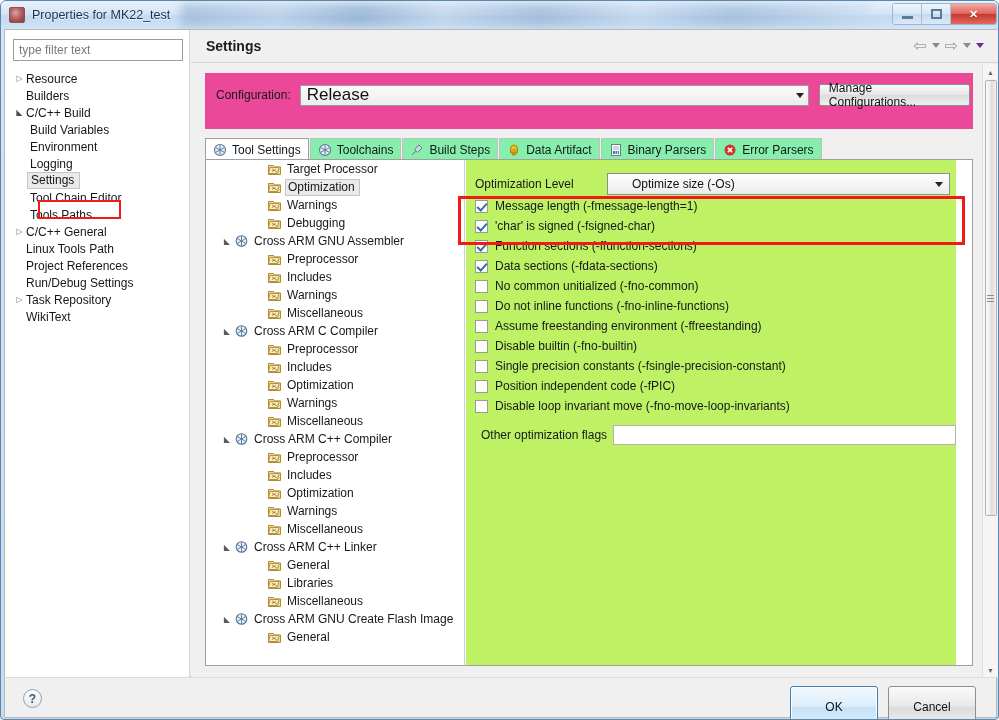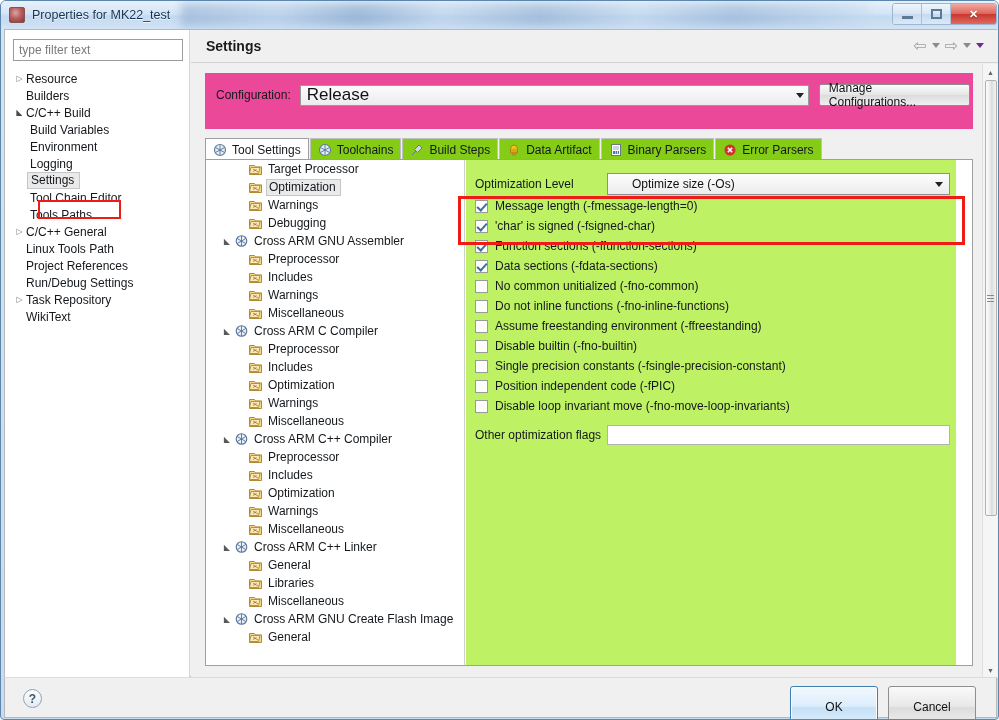--- a/index.html
+++ b/index.html
@@ -137,39 +137,39 @@
   }
   .dncaret { width:0;height:0;border-left:4px solid transparent;border-right:4px solid transparent;border-top:5px solid #222; }
 
   
   #tabstrip {
     position: absolute; left: 14px; top: 74px; width: 768px; height: 22px;
     display: flex; align-items: flex-end;
   }
   .tab {
     height: 22px; display: flex; align-items: center; gap: 5px; padding: 0 7px;
-    font-size: 12px; color: #14181c; background: #84cc16;
+    font-size: 12px; color: #14181c; background: #86efac;
     border: 1px solid #c0c0c0; border-bottom: none; margin-right: 1px;
   }
   .tab.active { background: #ffffff; border-color: #9f9f9f; }
   .tabicon { width: 14px; height: 14px; display: inline-block; position: relative; }
 
   
   #mainpanel {
     position: absolute; left: 14px; top: 95px; width: 768px; height: 507px;
     background: #fff; border: 1px solid #9f9f9f;
   }
   #tooltree {
     position: absolute; left: 0; top: 0; width: 259px; height: 505px;
     background: #fff; border-right: 1px solid #cfcfcf; overflow: hidden;
   }
   .tt-row { display: flex; align-items: center; height: 18px; font-size: 12px; color: #14181c; }
   .tt-arrow { width: 14px; text-align: center; font-size: 8px; color: #5a5a5a; }
   .tt-lvl1 { padding-left: 14px; }
-  .tt-lvl2 { padding-left: 42px; }
+  .tt-lvl2 { padding-left: 61px; }
   .tt-ico { width: 15px; height: 14px; margin-right: 5px; display: inline-block; position: relative; }
   .tt-row.selected .tt-text {
     background: #eaeaea; border: 1px solid #c6c6c6; padding: 0 4px 1px 2px; margin-left: -2px;
   }
 
   
   #optpanel {
     position: absolute; left: 260px; top: 0; width: 490px; height: 505px; background: #bef264;
   }
   #optlevel-row { display: flex; align-items: center; height: 24px; margin: 12px 0 0 9px; }
@@ -184,21 +184,21 @@
   .cbox {
     width: 13px; height: 13px; border: 1px solid #9a9a9a; background: #fdfdfd;
     margin-right: 7px; position: relative; flex: none;
   }
   .cbox.checked::after {
     content: ""; position: absolute; left: 3px; top: 0px;
     width: 4px; height: 8px; border: solid #3a6ea5; border-width: 0 2px 2px 0;
     transform: rotate(42deg);
   }
   .cblabel { font-size: 12px; color: #14181c; white-space: nowrap; }
-  #otherflags-row { display: flex; align-items: center; height: 22px; padding-left: 9px; margin-top: 8px; }
+  #otherflags-row { display: flex; align-items: center; height: 22px; padding-left: 9px; margin-top: 8px; justify-content: flex-end; }
   #otherflags-label { font-size: 12px; color: #14181c; width: 132px; }
   #otherflags-input {
     width: 343px; height: 20px; border: 1px solid #b3b3b3; background: #fff;
     padding: 0 4px; font-size: 12px; color: #111;
   }
 
   
   .vscroll {
     position: absolute; width: 16px; background: #f5f5f5; border-left: 1px solid #e0e0e0;
     display: flex; flex-direction: column; align-items: center;
@@ -626,21 +626,21 @@
             <div id="optlevel-row">
               <span id="optlevel-label">Optimization Level</span>
               <div id="optlevel-combo">
                 <span>Optimize size (-Os)</span>
                 <span class="dncaret"></span>
               </div>
             </div>
             <div id="cblist">
                 <div class="cbrow">
                   <span class="cbox checked"></span>
-                  <span class="cblabel">Message length (-fmessage-length=0)</span>
+                  <span class="cblabel">Message length (-fmessage-length=1)</span>
                 </div>
                 <div class="cbrow">
                   <span class="cbox checked"></span>
                   <span class="cblabel">'char' is signed (-fsigned-char)</span>
                 </div>
                 <div class="cbrow">
                   <span class="cbox checked"></span>
                   <span class="cblabel">Function sections (-ffunction-sections)</span>
                 </div>
                 <div class="cbrow">

